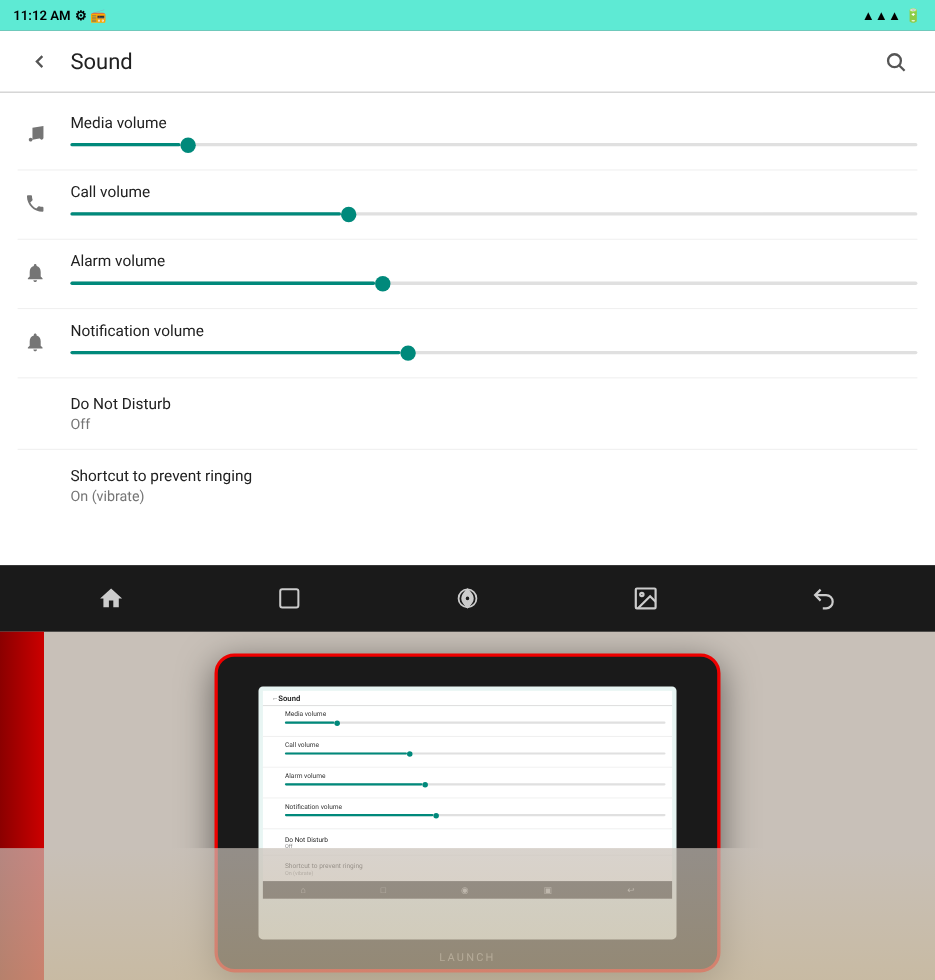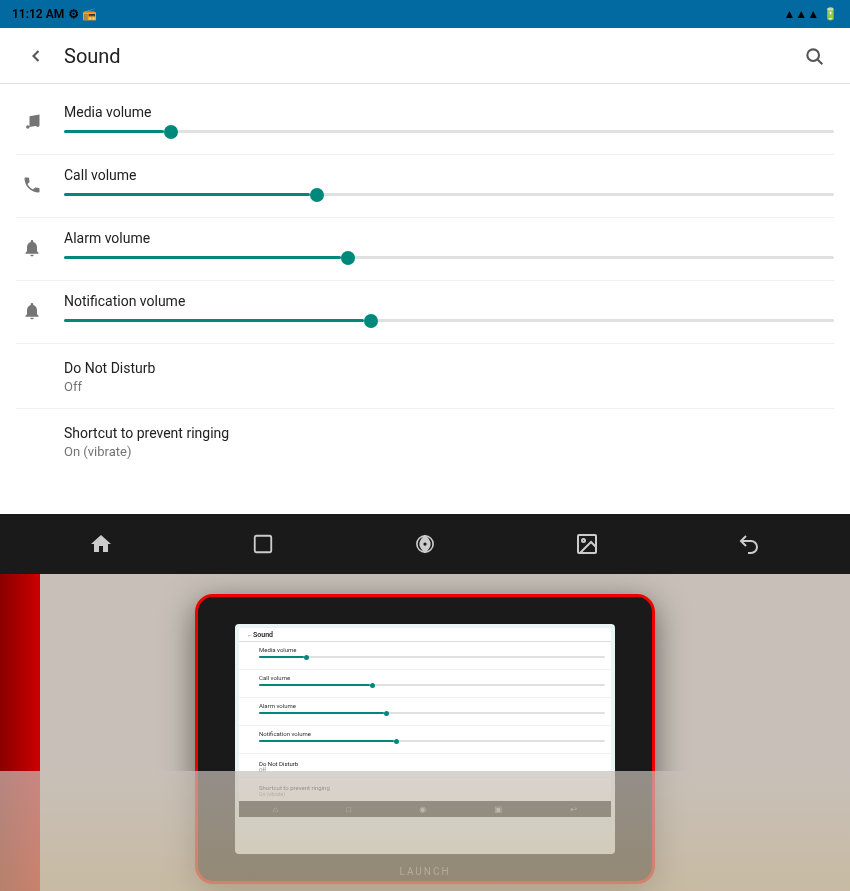--- a/index.html
+++ b/index.html
@@ -1,20 +1,20 @@
 <!DOCTYPE html>
 <html><head>
   <meta charset="utf-8">
   <style>
     * { margin: 0; padding: 0; box-sizing: border-box; }
     body { width: 850px; height: 891px; font-family: 'Roboto', Arial, sans-serif; overflow: hidden; background: #000; }
 
     
     .status-bar {
-      background: #0369a1;
+      background: #5eead4;
       height: 28px;
       display: flex;
       align-items: center;
       justify-content: space-between;
       padding: 0 12px;
       font-size: 12px;
       font-weight: 600;
     }
     .status-left { display: flex; align-items: center; gap: 4px; }
     .status-right { display: flex; align-items: center; gap: 4px; }

